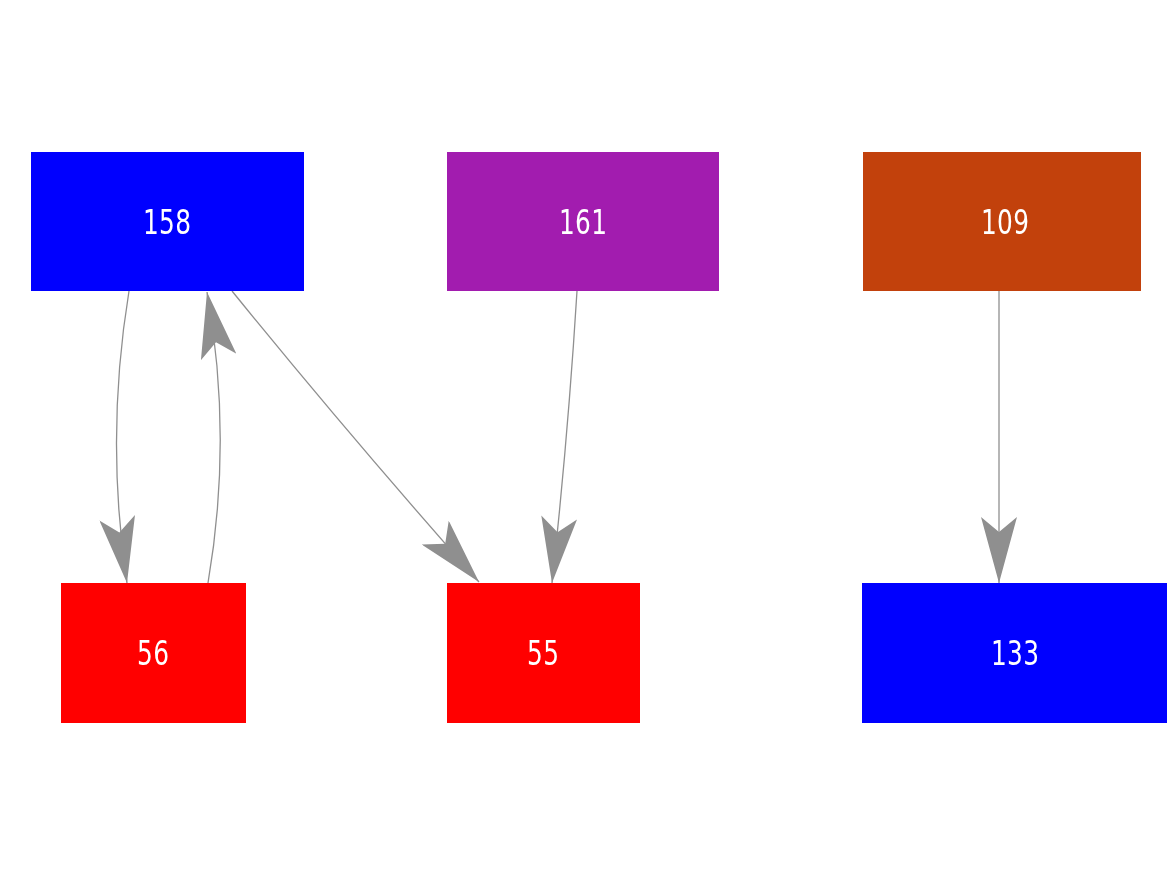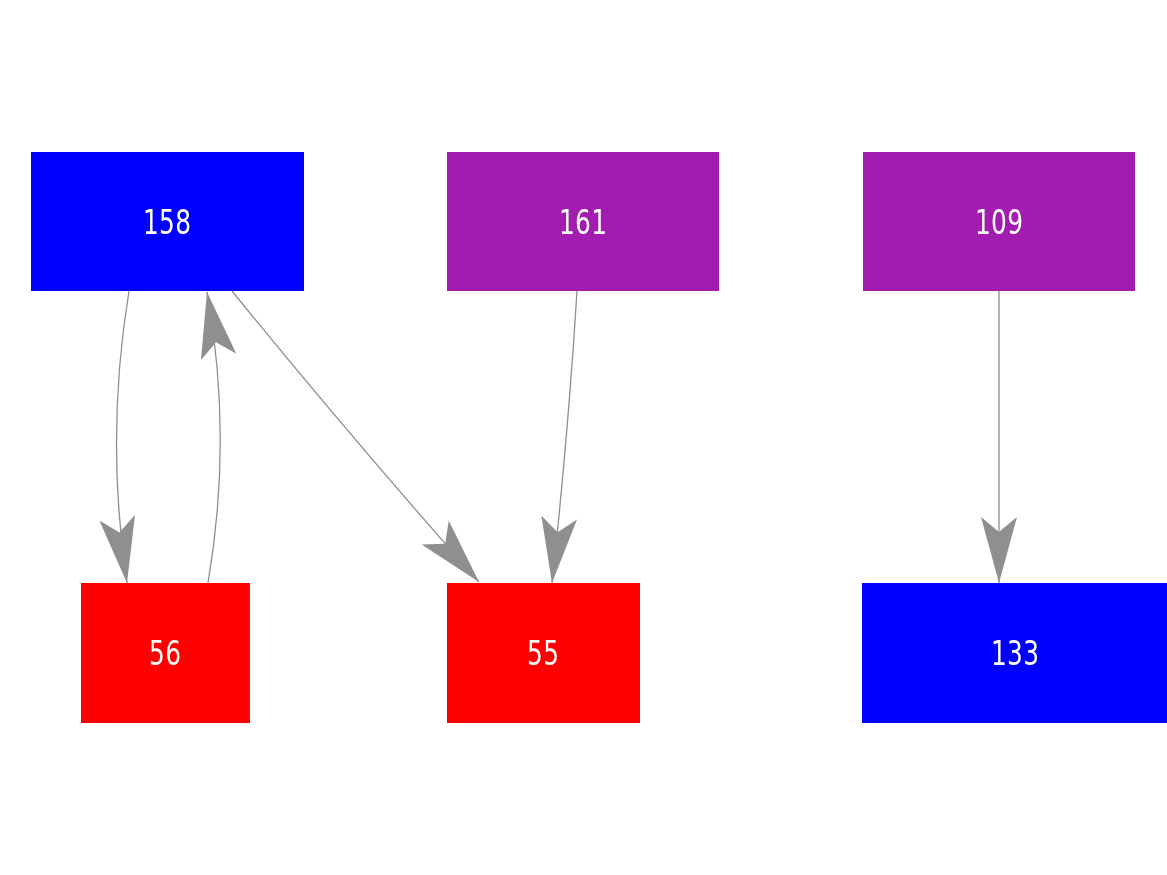--- a/index.html
+++ b/index.html
@@ -37,21 +37,21 @@
     font-size: 34px;
     line-height: 1;
     display: inline-block;
     transform: scaleX(0.73);
     letter-spacing: 0.5px;
   }
   
   #node-158 { left: 31px;  top: 152px; width: 273px; height: 139px; }
   #node-161 { left: 447px; top: 152px; width: 272px; height: 139px; }
   #node-109 { left: 863px; top: 152px; width: 272px; height: 139px; }
-  #node-56  { left: 81px;  top: 583px; width: 169px; height: 140px; }
+  #node-56  { left: 61px;  top: 583px; width: 185px; height: 140px; }
   #node-55  { left: 447px; top: 583px; width: 193px; height: 140px; }
   #node-133 { left: 862px; top: 583px; width: 307px; height: 140px; }
 </style>
 </head>
 <body>
 
 <div id="canvas">
 
   <svg id="edge-layer" viewBox="0 0 1167 875" xmlns="http://www.w3.org/2000/svg">
     <defs>
@@ -72,21 +72,21 @@
   </svg>
 
   <div class="node" id="node-158" style="background-color: rgb(0, 0, 255);">
     <span class="node-label">158</span>
   </div>
 
   <div class="node" id="node-161" style="background-color: #a21caf;">
     <span class="node-label">161</span>
   </div>
 
-  <div class="node" id="node-109" style="background-color: #a21caf;">
+  <div class="node" id="node-109" style="background-color: #c2410c; padding-left: 6px;">
     <span class="node-label">109</span>
   </div>
 
   <div class="node" id="node-56" style="background-color: rgb(255, 0, 0);">
     <span class="node-label">56</span>
   </div>
 
   <div class="node" id="node-55" style="background-color: rgb(255, 0, 0); text-align: right;">
     <span class="node-label">55</span>
   </div>

